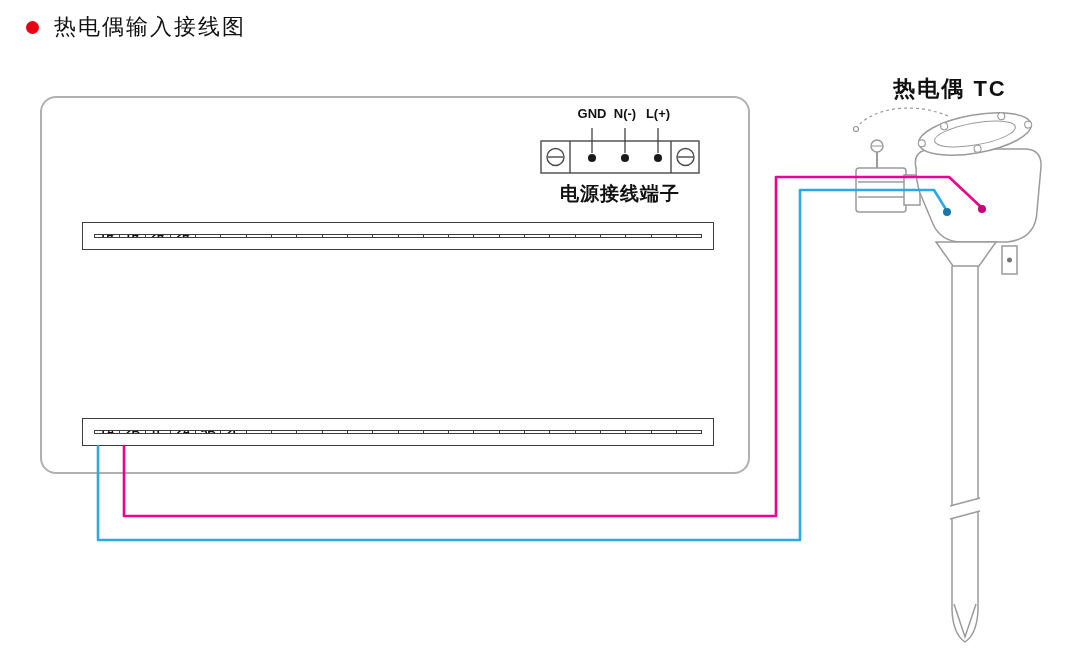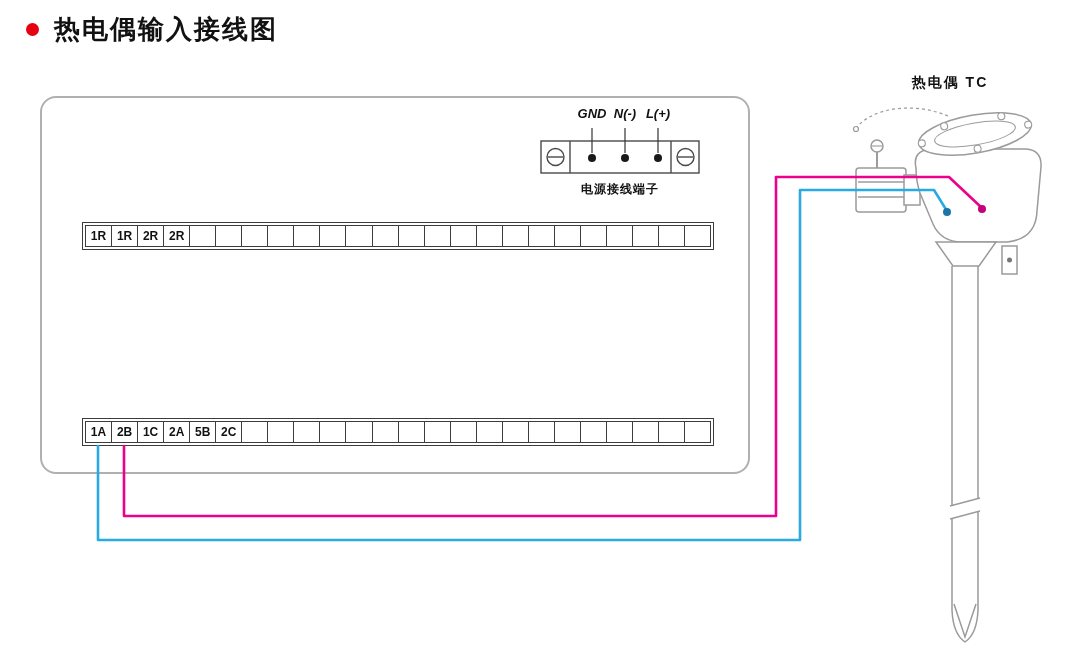--- a/index.html
+++ b/index.html
@@ -2,52 +2,52 @@
 <html><head>
 <meta charset="utf-8">
 <style>
   html,body{margin:0;padding:0;background:#fff;}
   .page{
     position:relative;width:1080px;height:651px;background:#fff;
     font-family:"Liberation Sans",sans-serif;overflow:hidden;color:#111;
   }
   .title-row{position:absolute;left:26px;top:12px;display:flex;align-items:center;gap:15px;}
   .bullet{width:13px;height:13px;border-radius:50%;flex:0 0 auto;}
-  .title{margin:0;font-size:26px;font-weight:700;letter-spacing:2px;color:#111;}
+  .title{margin:0;font-size:22px;font-weight:400;letter-spacing:2px;color:#111;}
 
   .panel{
     position:absolute;left:40px;top:96px;width:706px;height:374px;
     border:2px solid #b0b0b0;border-radius:16px;background:transparent;
   }
 
   .plabel{
     position:absolute;top:106px;transform:translateX(-50%);
-    font-size:13px;font-weight:700;color:#111;white-space:nowrap;font-style:italic;
+    font-size:13px;font-weight:700;color:#111;white-space:nowrap;
   }
   .power-caption{
     position:absolute;top:181px;left:620px;transform:translateX(-50%);
-    font-size:12px;font-weight:700;color:#111;white-space:nowrap;letter-spacing:1px;
+    font-size:19px;font-weight:700;color:#111;white-space:nowrap;letter-spacing:1px;
   }
 
   .strip{
     position:absolute;left:82px;width:632px;height:28px;
-    border:1px solid #3d3d3d;box-sizing:border-box;padding:2px;background:#fff;
+    border:1px solid #3d3d3d;box-sizing:border-box;padding:11px;background:#fff;
   }
   .strip.upper{top:222px;}
   .strip.lower{top:418px;text-align:center;}
   .strip-cells{display:flex;width:100%;height:100%;border:1px solid #3d3d3d;box-sizing:border-box;}
   .cell{
     flex:1;border-right:1px solid #3d3d3d;display:flex;align-items:center;justify-content:center;
     font-size:12px;font-weight:700;color:#111;overflow:hidden;
   }
   .cell:last-child{border-right:none;}
 
   .tc-label{
     position:absolute;left:950px;top:74px;transform:translateX(-50%);
-    font-size:14px;font-weight:700;letter-spacing:2px;white-space:nowrap;color:#111;
+    font-size:22px;font-weight:700;letter-spacing:2px;white-space:nowrap;color:#111;
   }
 
   svg.overlay{position:absolute;left:0;top:0;width:1080px;height:651px;pointer-events:none;}
 </style>
 </head>
 <body>
 
 <div class="page">
 
   <div class="title-row">

